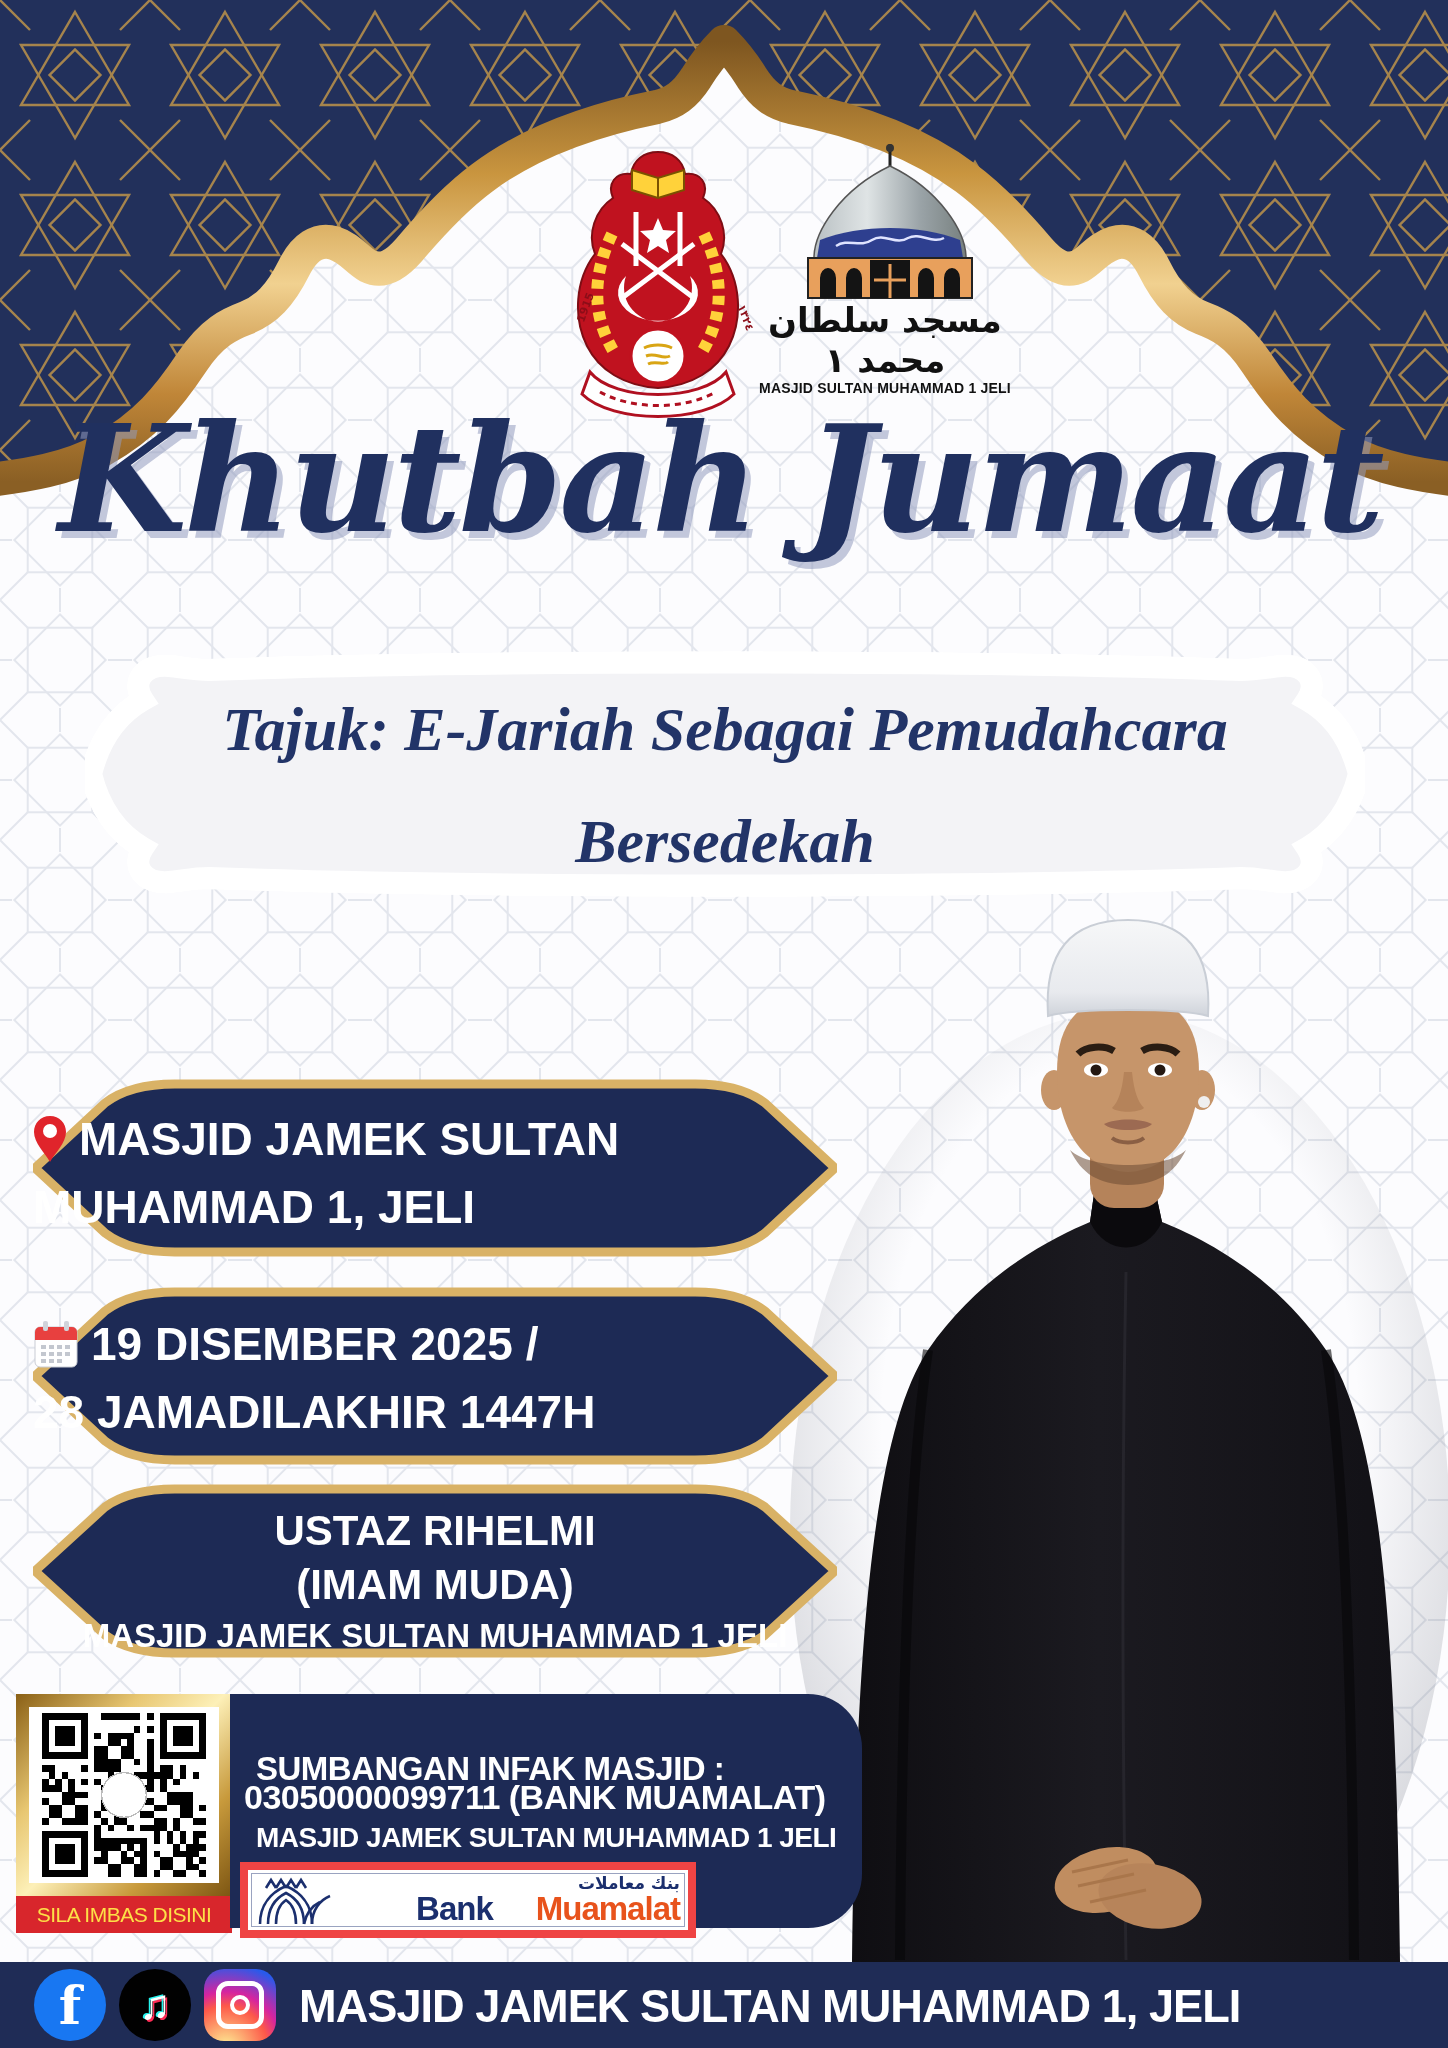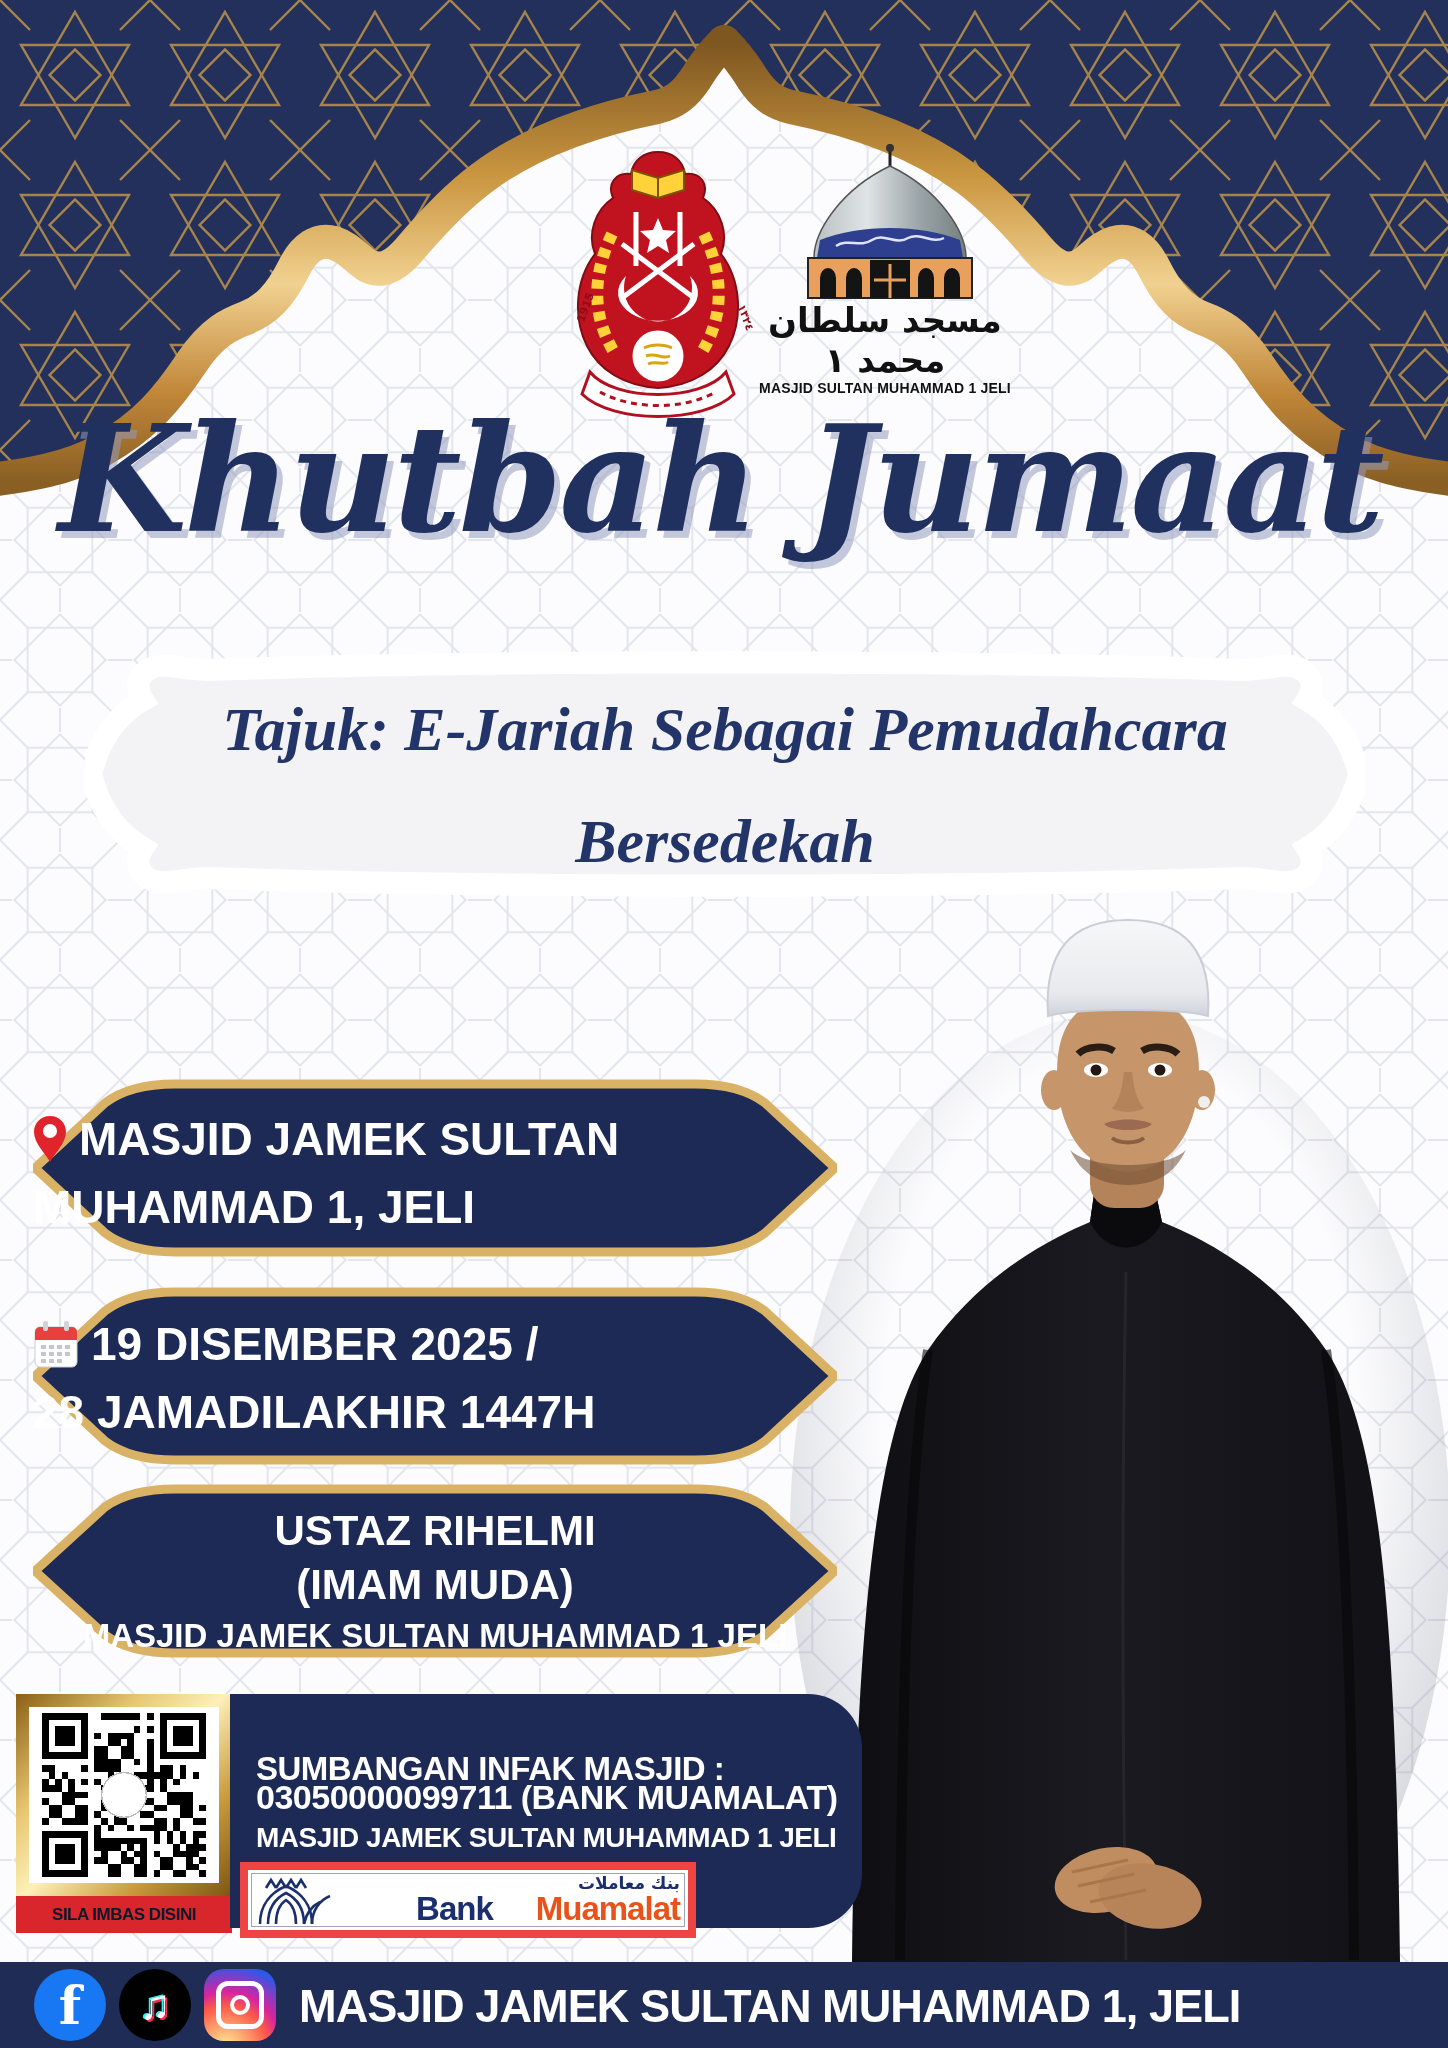--- a/index.html
+++ b/index.html
@@ -28,28 +28,28 @@
   .row{display:flex;align-items:center;gap:12px;}
   .bx-l{font-size:46px;letter-spacing:0;}
   .bx-m{font-size:42px;}
   .bx-s{font-size:33px;}
 
   
   .qr-block{left:16px;top:1694px;width:216px;}
   .qr-frame{width:216px;height:202px;box-sizing:border-box;padding:13px;
             background:linear-gradient(135deg,#8a6016,#e8c772 30%,#fdf0b8 50%,#c89a3c 75%,#7c5512);}
   .qr-white{width:100%;height:100%;background:#fff;display:flex;align-items:center;justify-content:center;}
-  .qr-caption{width:216px;height:37px;background:#d8262c;color:#0f172a;font-weight:bold;
-              font-size:17px;display:flex;align-items:center;justify-content:center;letter-spacing:-0.5px;}
+  .qr-caption{width:216px;height:37px;background:#d8262c;color:#fde047;font-weight:normal;
+              font-size:21px;display:flex;align-items:center;justify-content:center;letter-spacing:-0.5px;}
 
   
   .donate{left:230px;top:1694px;width:632px;height:234px;background:#1d2a55;
           border-radius:0 54px 54px 0;color:#fff;}
   .don-heading{left:26px;top:24px;font-size:33px;font-weight:bold;letter-spacing:-0.5px;margin-top:32px;}
-  .don-account{left:26px;top:84px;font-size:34px;font-weight:bold;letter-spacing:-0.5px;}
+  .don-account{left:14px;top:84px;font-size:34px;font-weight:bold;letter-spacing:-0.5px;}
   .don-benef{left:26px;top:128px;font-size:28px;font-weight:bold;letter-spacing:-0.5px;}
   .bank-panel{left:10px;top:168px;width:424px;height:56px;background:#fff;
               border:8px solid #ef4444;box-shadow:inset 0 0 0 3px #fff,inset 0 0 0 4px #9aa3c0;
               display:flex;align-items:center;padding:2px 8px;box-sizing:content-box;}
   .bank-text{flex:1;text-align:right;line-height:1;}
   .bank-arabic{font-family:"DejaVu Sans",sans-serif;font-size:17px;color:#1b2f6e;font-weight:bold;}
   .bank-name{font-size:33px;font-weight:bold;letter-spacing:-1px;}
   .bank-name .w1{color:#1b2f6e;}
   .bank-name .w2{color:#e8531c;margin-left:43px;}
 

